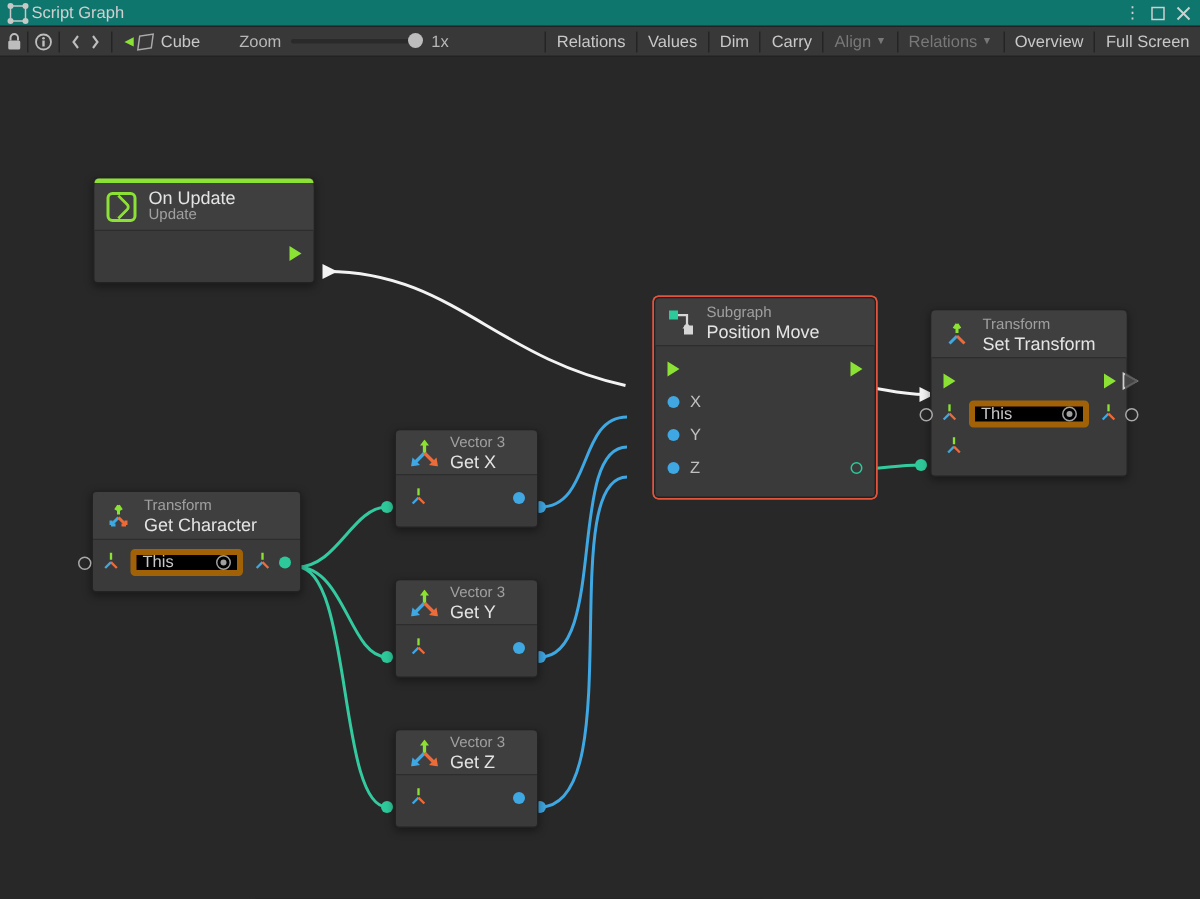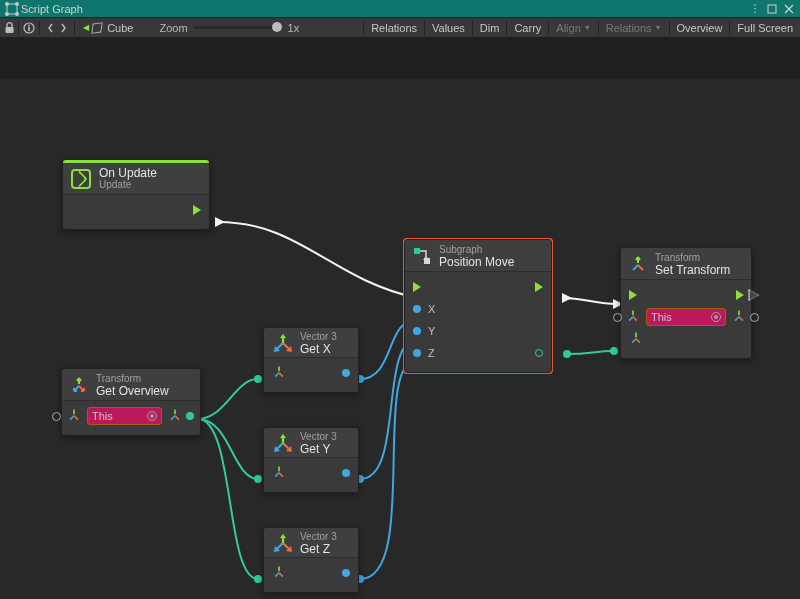--- a/index.html
+++ b/index.html
@@ -22,21 +22,21 @@
   .lock-pane{width:18px;display:flex;align-items:center;justify-content:center;height:100%;}
   .info-pane{width:20px;display:flex;align-items:center;justify-content:center;height:100%;}
   .graphview-btn{width:34px;display:flex;align-items:center;justify-content:center;height:100%;}
   .crumb{display:flex;align-items:center;padding:0 8px;}
   .cube-icn{width:10px;height:10px;border:1px solid #aaa;transform:skewY(-8deg) skewX(-8deg);margin-right:5px;}
   .zoom-wrap{display:flex;align-items:center;margin-left:18px;color:#b8b8b8;}
   .zoom-track{width:88px;height:3px;background:#2a2a2a;border-radius:2px;margin:0 6px;position:relative;}
   .zoom-thumb{width:10px;height:10px;background:#bdbdbd;border-radius:50%;position:absolute;left:78px;top:-4px;}
 
   
-  .graph-bg{position:absolute;left:0;top:38px;right:0;bottom:0;background:#282828;overflow:hidden;margin-top:41px;}
+  .graph-bg{position:absolute;left:0;top:38px;right:0;bottom:0;background:#282828;overflow:hidden;}
 
   
   .node{position:absolute;background:#3a3a3a;border:1px solid #222;border-radius:3px;box-shadow:0 2px 6px rgba(0,0,0,.4);}
   .node .hdr{display:flex;align-items:center;height:32px;padding:0 8px;border-bottom:1px solid #2d2d2d;background:#3f3f3f;border-radius:3px 3px 0 0;}
   .node .hdr .ht{display:flex;flex-direction:column;line-height:12px;}
   .node .hdr .ht .small{font-size:10px;color:#a0a0a0;}
   .node .hdr .ht .big{font-size:12px;color:#e4e4e4;}
   .node .body{padding:4px 8px 8px 8px;}
   .accent{height:3px;border-radius:3px 3px 0 0;background:#8be234;}
 
@@ -55,21 +55,21 @@
   .port.bl{background:#3fa7e2;}
   .port.gr{background:#2dc99b;}
   .port.hollow-gr{border:1.5px solid #2dc99b;background:transparent;width:8px;height:8px;}
   .port-lbl{color:#c0c0c0;margin-left:7px;}
 
   .xform-icn,.subgraph-icn{width:18px;height:18px;margin-right:8px;display:flex;align-items:center;justify-content:center;}
 
   
   .highlight{outline:1px solid #e2553c;box-shadow:0 0 0 1px #e2553c;}
 
-  .obj-field{display:flex;align-items:center;background:#be185d;border:1px solid #a16207;border-radius:3px;height:18px;padding:0 4px;flex:1;margin:0 6px;}
+  .obj-field{display:flex;align-items:center;background:#000000;border:4px solid #a16207;border-radius:3px;height:18px;padding:0 4px;flex:1;margin:0 6px;}
   .obj-field .dot{width:10px;height:10px;border:1px solid #a0a0a0;border-radius:50%;position:relative;}
   .obj-field .dot::after{content:"";width:4px;height:4px;background:#a0a0a0;border-radius:50%;position:absolute;left:2px;top:2px;}
 
   
   .v3hdr-icn{width:22px;height:18px;margin-right:6px;position:relative;}
 
   
   svg.smic{width:18px;height:18px;}
 
 </style>
@@ -218,21 +218,21 @@
               <path d="M9 2v6" stroke="#8be234" stroke-width="2"></path>
               <path d="M9 2l-2 3M9 2l2 3" stroke="#8be234" stroke-width="2"></path>
               <path d="M9 10l-5 5" stroke="#3fa7e2" stroke-width="2"></path>
               <path d="M4 15l0-3M4 15l3 0" stroke="#3fa7e2" stroke-width="2"></path>
               <path d="M9 10l5 5" stroke="#ec6b3a" stroke-width="2"></path>
               <path d="M14 15l0-3M14 15l-3 0" stroke="#ec6b3a" stroke-width="2"></path>
             </svg>
           </span>
         <span class="ht">
           <span class="small">Transform</span>
-          <span class="big">Get Overview</span>
+          <span class="big">Get Character</span>
         </span>
       </div>
       <div class="body">
         <div class="row split" style="margin-left:-18px;margin-right:-2px">
           <span class="circ"></span>
           <span style="margin-left:6px"><svg width="14" height="14" viewBox="0 0 18 18">
                 <path d="M9 2v6" stroke="#8be234" stroke-width="2"></path>
                 <path d="M9 10l-5 5" stroke="#3fa7e2" stroke-width="2"></path>
                 <path d="M9 10l5 5" stroke="#ec6b3a" stroke-width="2"></path>
               </svg></span>
@@ -325,21 +325,21 @@
         <span><svg width="14" height="14" viewBox="0 0 18 18">
                 <path d="M9 2v6" stroke="#8be234" stroke-width="2"></path>
                 <path d="M9 10l-5 5" stroke="#3fa7e2" stroke-width="2"></path>
                 <path d="M9 10l5 5" stroke="#ec6b3a" stroke-width="2"></path>
               </svg></span>
         <span class="port bl"></span>
       </div>
         </div>
     </div>
 
-    <div class="node highlight" style="left:404px;top:160px;width:148px">
+    <div class="node highlight" style="left:436px;top:160px;width:148px">
       <div class="hdr">
         <span class="subgraph-icn">
             <svg class="smic" viewBox="0 0 18 18">
               <rect x="1" y="1" width="6" height="6" fill="#2dc99b"></rect>
               <rect x="11" y="11" width="6" height="6" fill="#d6d6d6"></rect>
               <path d="M7 4h6v7" stroke="#d6d6d6" stroke-width="1.5" fill="none"></path>
               <polygon points="13,9 16,13 10,13" fill="#d6d6d6"></polygon>
             </svg>
           </span>
         <span class="ht">

